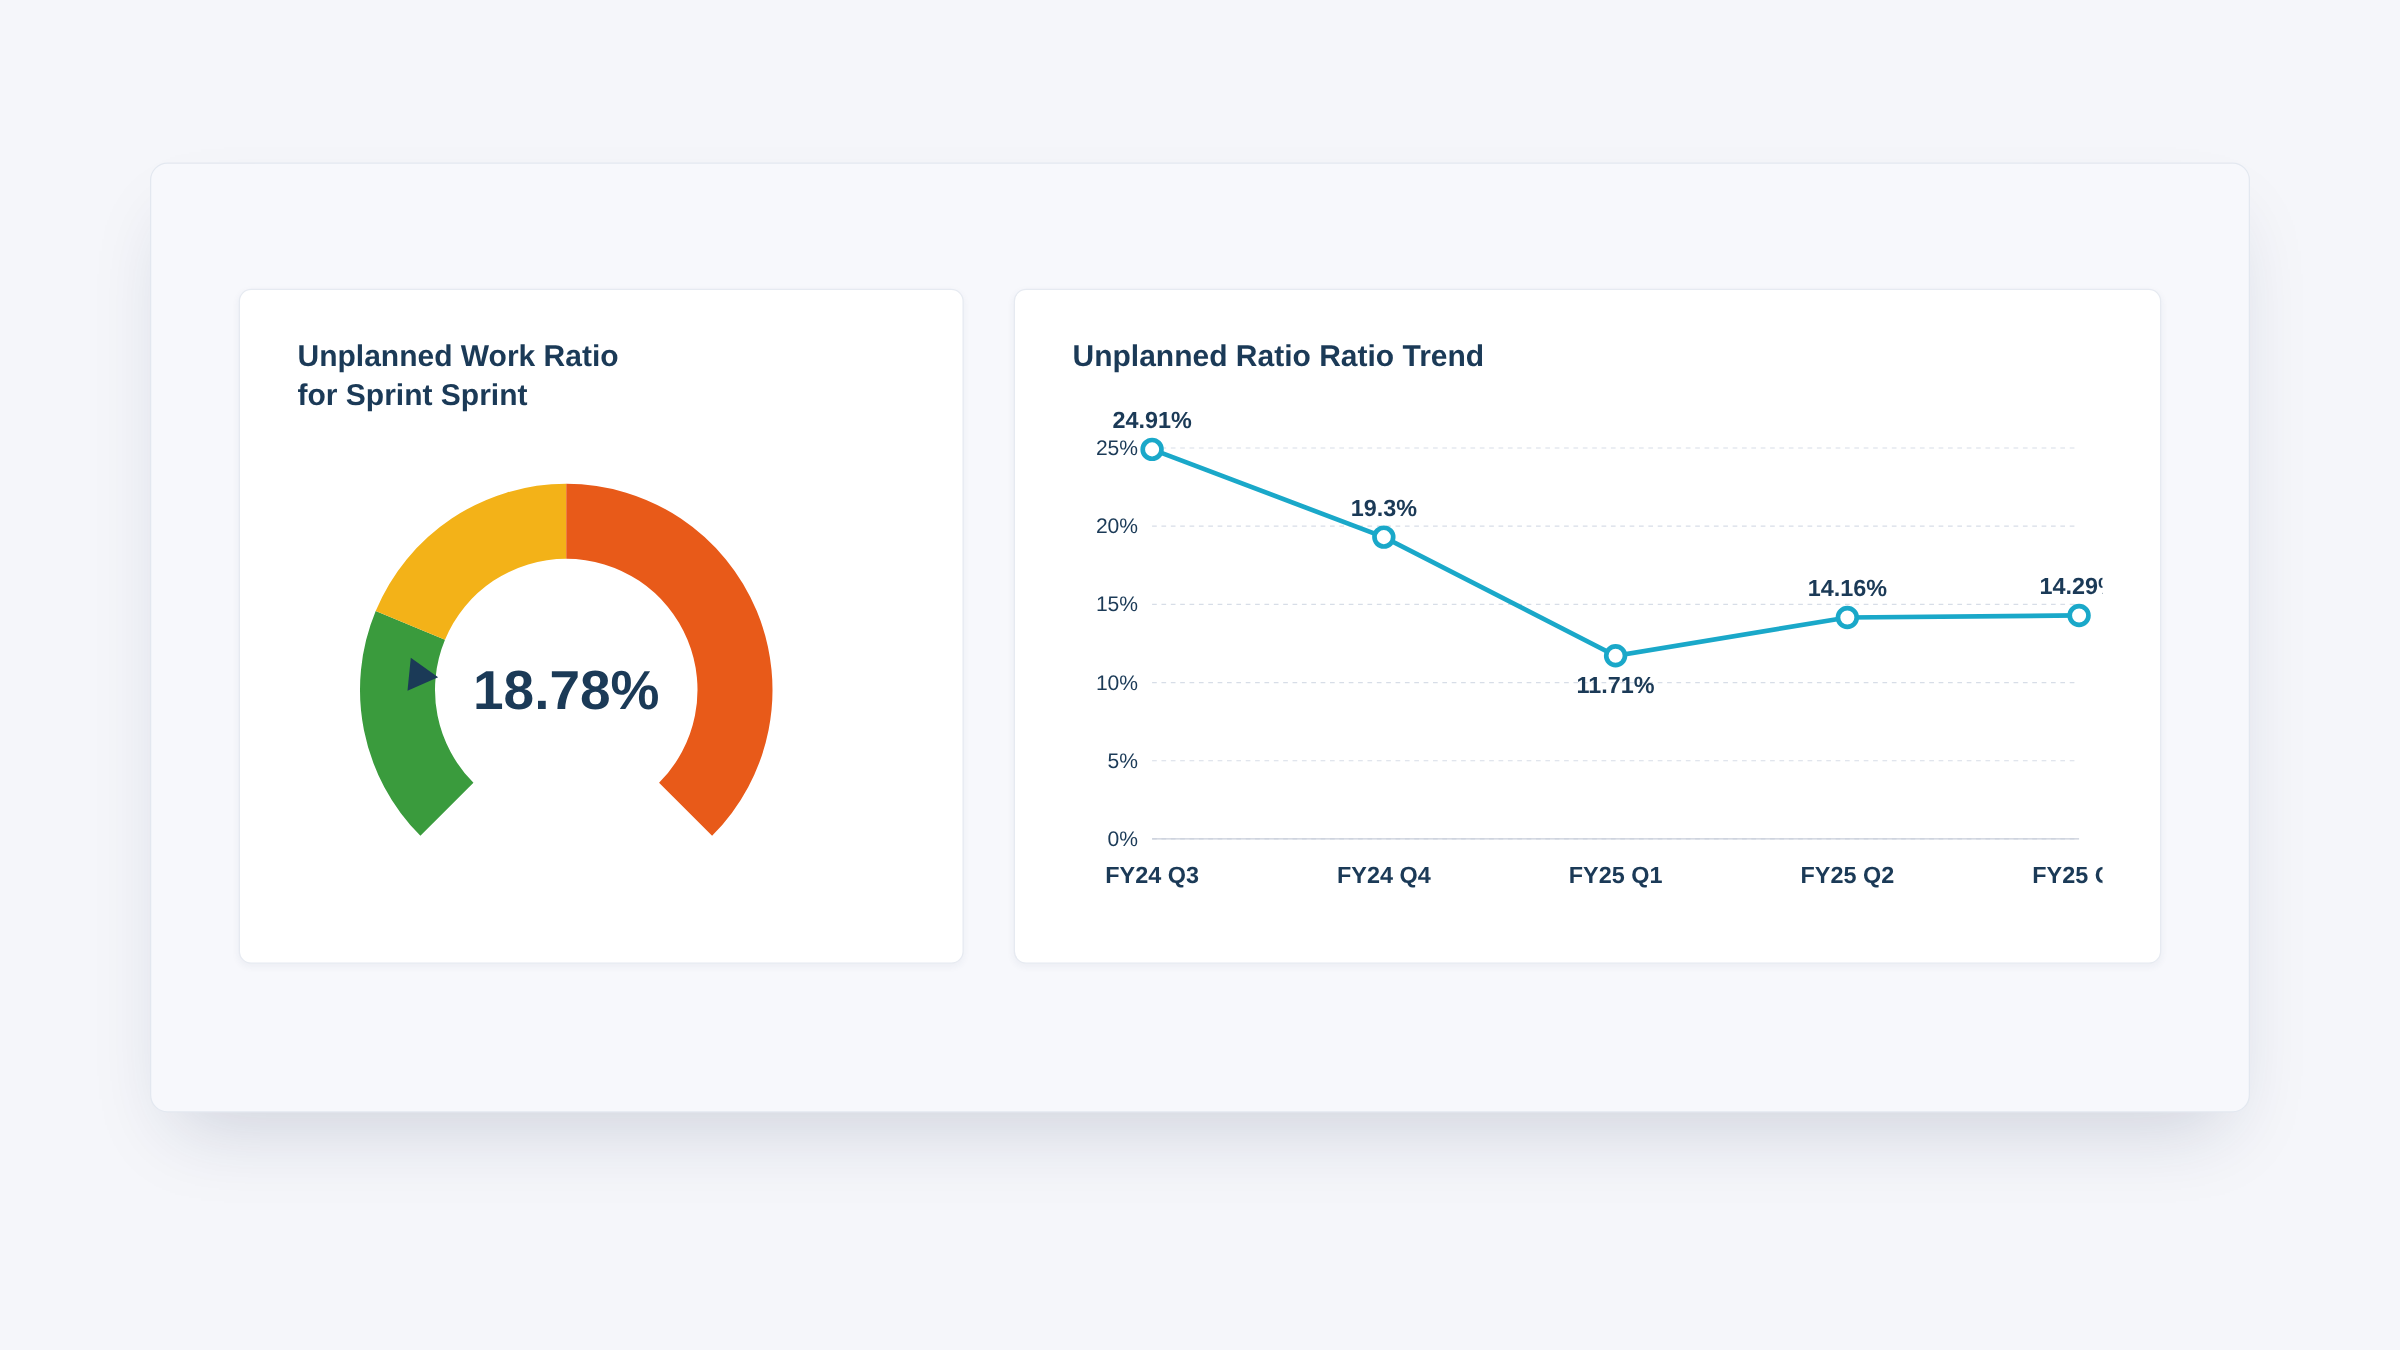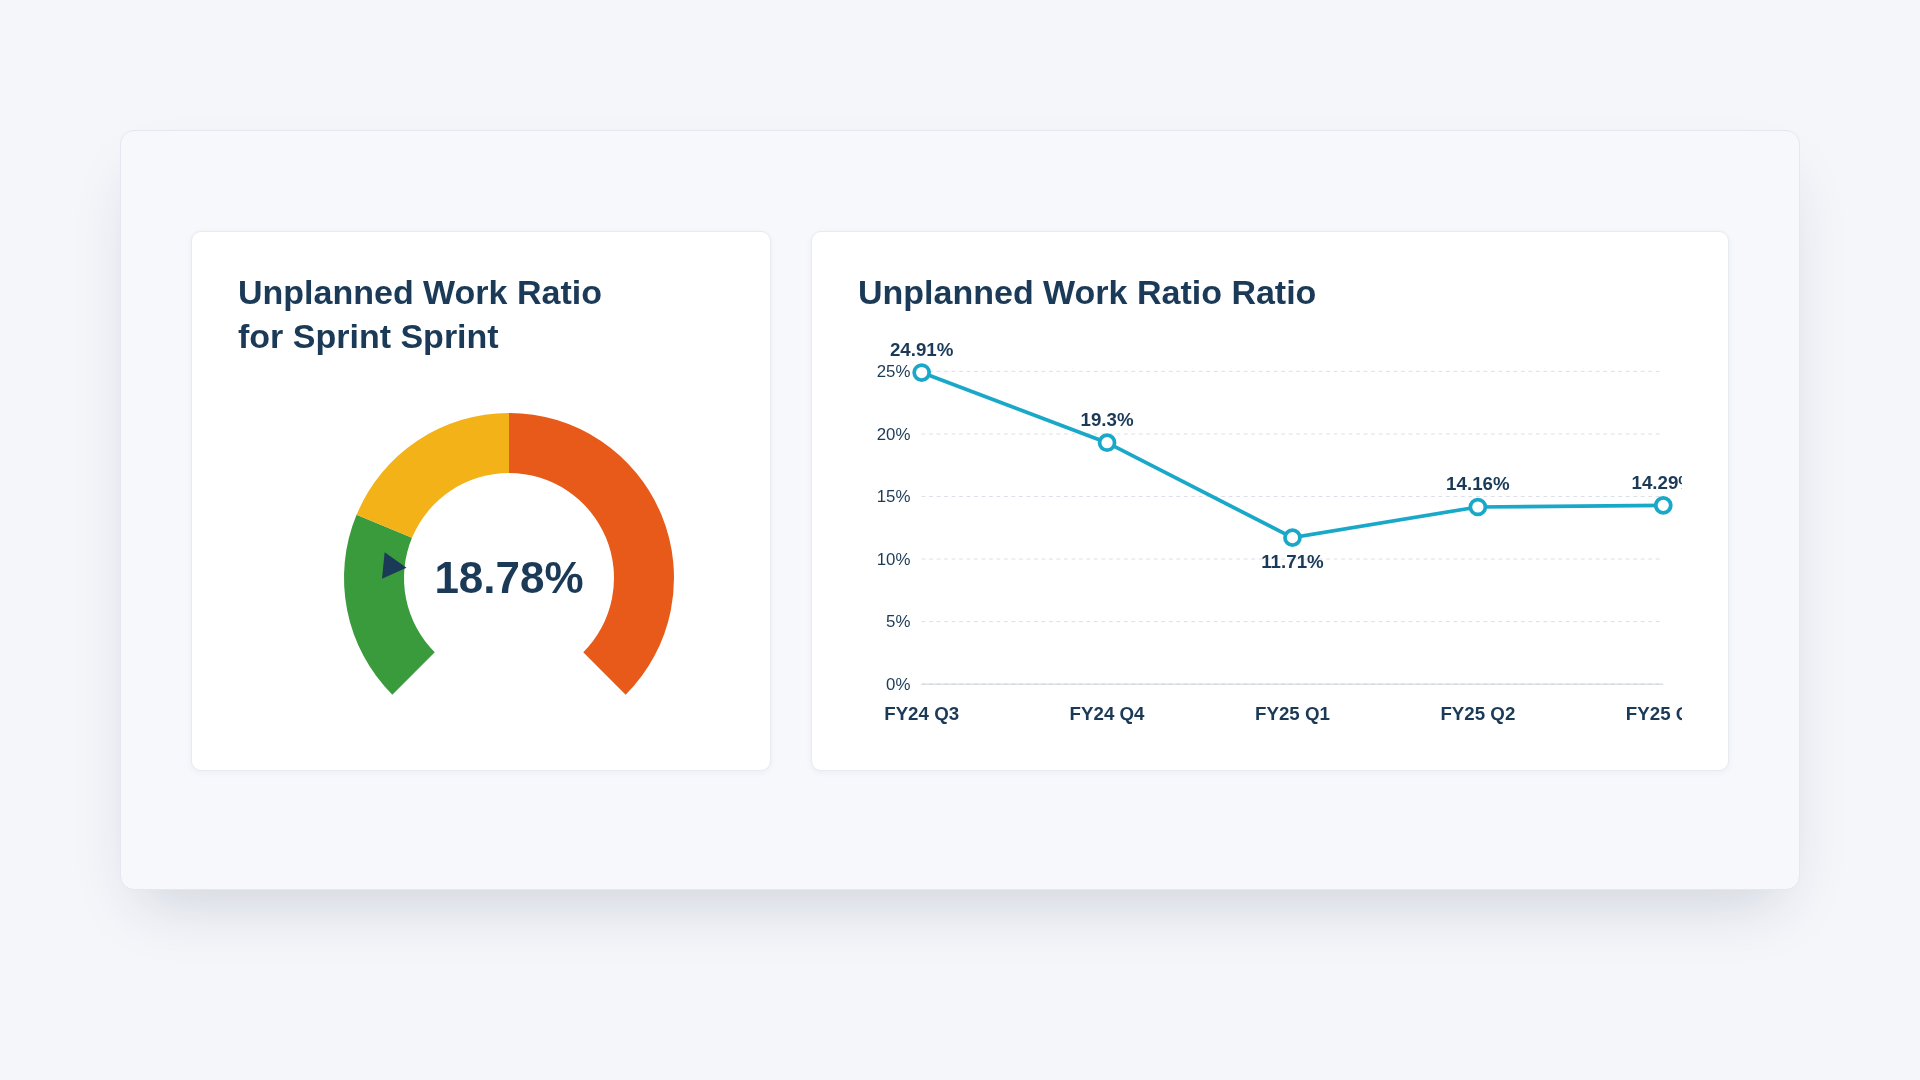--- a/index.html
+++ b/index.html
@@ -28,27 +28,27 @@
     background: #ffffff;
     border: 1px solid #e6eaf1;
     border-radius: 10px;
     box-shadow: 0 2px 6px rgba(30,50,90,0.05);
     padding: 38px 46px 34px 46px;
     height: 540px;
   }
   .card-gauge { width: 580px; }
   .card-trend { flex: 1; }
   .card-title {
-    font-size: 34px;
+    font-size: 24px;
     font-weight: 700;
     color: #1b3a57;
     line-height: 1.3;
     margin-bottom: 10px;
   }
-  .gauge-wrap { display:flex; justify-content:flex-end; margin-top: 10px; }
+  .gauge-wrap { display:flex; justify-content:flex-start; margin-top: 10px; }
   .gauge-svg { width: 430px; height: 360px; }
   .gauge-center-text {
     font-size: 44px; font-weight: 700; fill: #1b3a57; text-anchor: middle;
   }
   .trend-svg { width: 100%; height: 430px; }
   .data-label { font-size: 20px; font-weight: 700; fill: #1b3a57; }
   .grid-line { stroke: #d7dde7; stroke-width: 1; stroke-dasharray: 4 4; }
   .trend-line { stroke: #1aa8c9; stroke-width: 4; fill: none; }
   .trend-dot { fill: #ffffff; stroke: #1aa8c9; stroke-width: 4; }
 </style>
@@ -67,21 +67,21 @@
           <path d="M 98.32738110421967 326.6726188957804 A 165 165 0 0 1 62.55987713563766 146.85723365976028 L 117.99264908631487 169.81823960166562 A 105 105 0 0 0 140.75378797541254 284.2462120245875 Z" fill="#3a9b3d"></path>
           <path d="M 62.55987713563766 146.85723365976028 A 165 165 0 0 1 214.99999999999997 45 L 214.99999999999997 105 A 105 105 0 0 0 117.99264908631487 169.81823960166562 Z" fill="#f3b218"></path>
           <path d="M 214.99999999999997 45 A 165 165 0 0 1 331.6726188957805 326.6726188957802 L 289.2462120245876 284.2462120245874 A 105 105 0 0 0 214.99999999999997 105 Z" fill="#e85a19"></path>
           <polygon points="112.5103481321668,199.7593330290281 88.00167194569883,210.65166817637333 90.64140068407863,184.2329905463959" fill="#1b3a57"></polygon>
           <text x="215" y="225" class="gauge-center-text">18.78%</text>
         </svg>
     </div>
   </div>
 
   <div class="card card-trend">
-    <div class="card-title">Unplanned Work Ratio Ratio</div>
+    <div class="card-title">Unplanned Ratio Ratio Trend</div>
     <svg class="trend-svg" viewBox="0 0 880 430" id="trend-svg">
         <line x1="68" x2="860" y1="370" y2="370" class="grid-line"></line>
         <text x="56" y="376" text-anchor="end" font-size="18" fill="#1b3a57">0%</text>
         <line x1="68" x2="860" y1="303.2" y2="303.2" class="grid-line"></line>
         <text x="56" y="309.2" text-anchor="end" font-size="18" fill="#1b3a57">5%</text>
         <line x1="68" x2="860" y1="236.4" y2="236.4" class="grid-line"></line>
         <text x="56" y="242.4" text-anchor="end" font-size="18" fill="#1b3a57">10%</text>
         <line x1="68" x2="860" y1="169.6" y2="169.6" class="grid-line"></line>
         <text x="56" y="175.6" text-anchor="end" font-size="18" fill="#1b3a57">15%</text>
         <line x1="68" x2="860" y1="102.79999999999998" y2="102.79999999999998" class="grid-line"></line>

